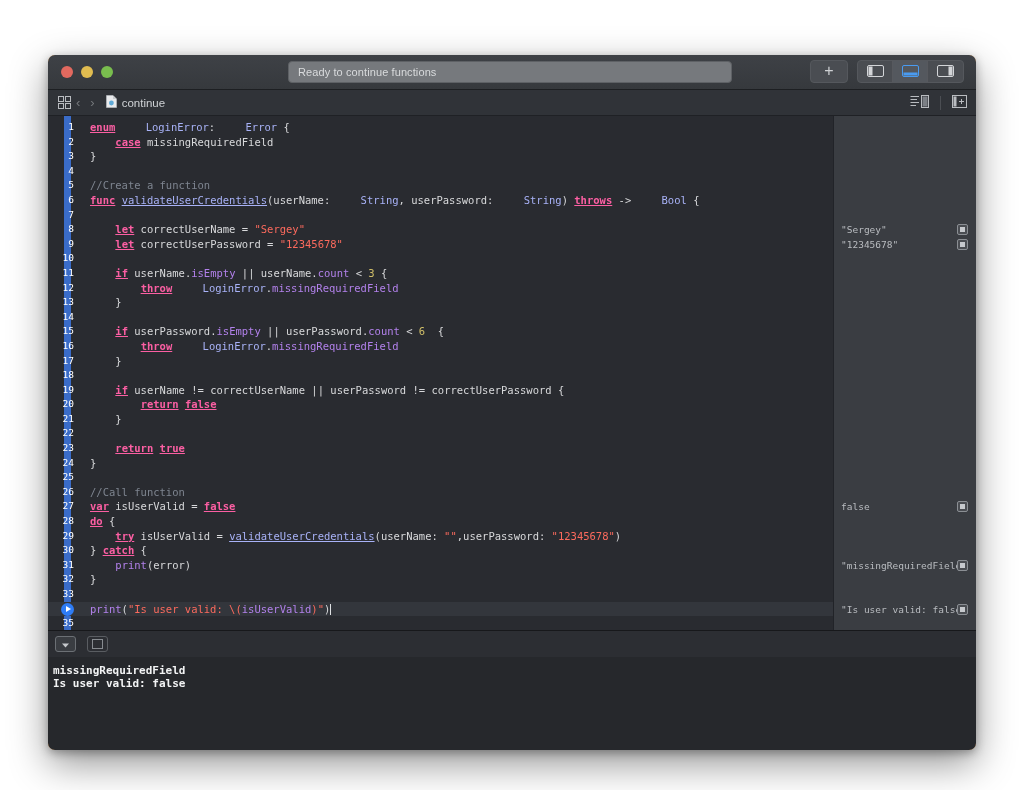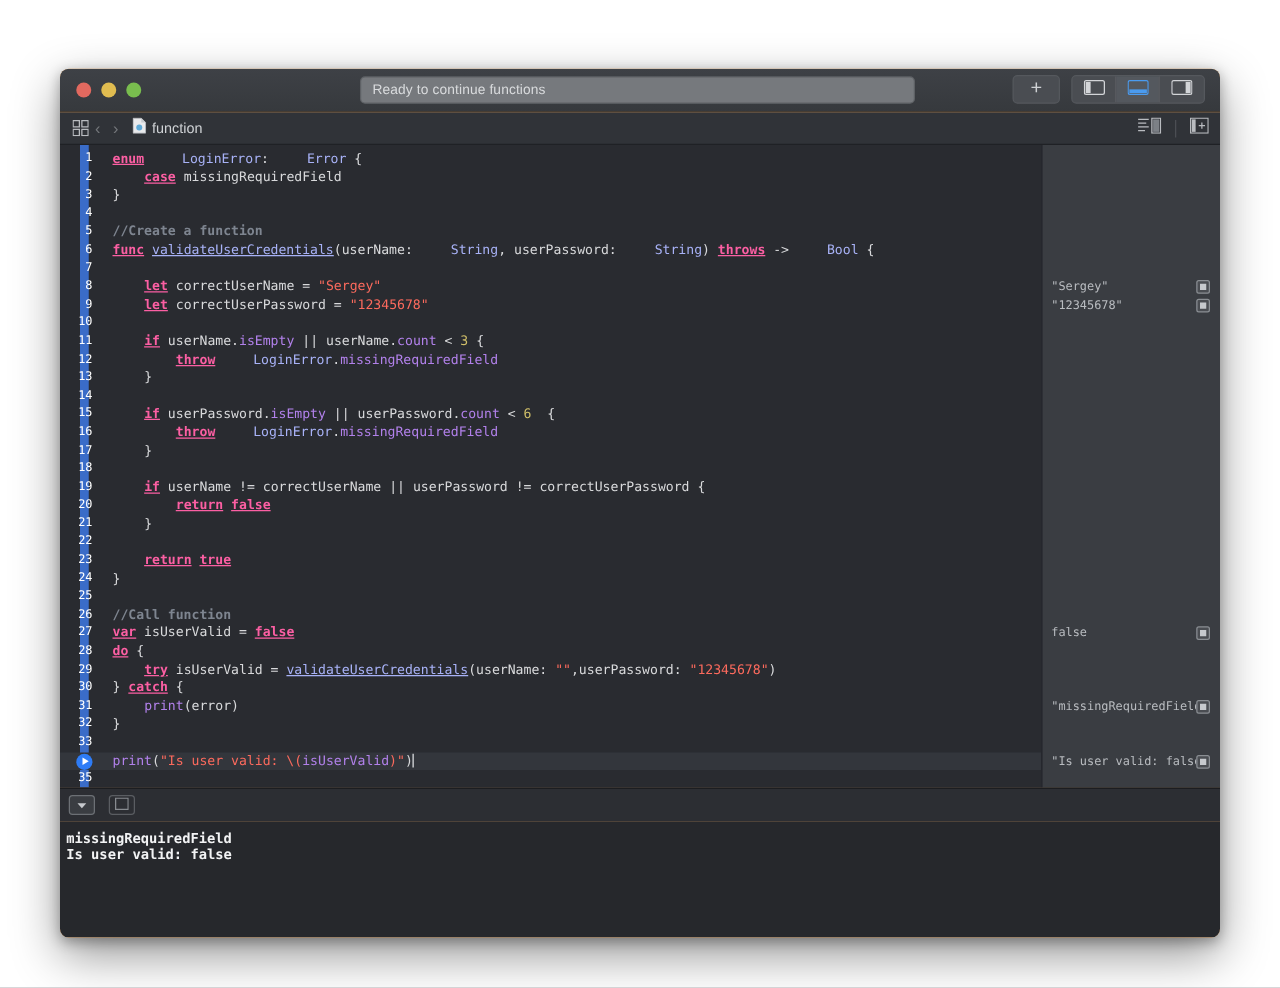--- a/index.html
+++ b/index.html
@@ -179,21 +179,21 @@
     display: inline-block;
     width: 1px; height: 11px;
     background: #dfe1e4;
     vertical-align: -2px;
   }
 
   
   .kw  { color: #fc5fa3; font-weight: bold; text-decoration: underline; }
   .typ { color: #a8b2f7; padding-left: 24px; }
   .str { color: #fc6a5d; }
-  .com { color: #7e8590; font-weight: bold; }
+  .com { color: #7e8590; }
   .num { color: #d0bf69; }
   .fn  { color: #a8b2f7; text-decoration: underline; }
   .prop{ color: #b281eb; }
   .id  { color: #d8d9db; }
   .op  { color: #d8d9db; }
 
   
   #results-pane {
     position: relative;
     width: 143px;
@@ -333,21 +333,21 @@
       <span class="chev">‹</span>
       <span class="chev">›</span>
       <span class="file-chip">
         <span>
           <svg width="11" height="13" viewBox="0 0 11 13">
             <path d="M0.5 0.5 H7 L10.5 4 V12.5 H0.5 Z" fill="#e9eaec" stroke="#b9bcc0" stroke-width="0.7"></path>
             <path d="M7 0.5 V4 H10.5" fill="#c8cbcf"></path>
             <circle cx="5.4" cy="8" r="2.4" fill="#5fa9d6"></circle>
           </svg>
         </span>
-        <span class="fname">function</span>
+        <span class="fname">continue</span>
       </span>
 
       <div class="tabbar-right">
         <span>
           <svg width="19" height="13" viewBox="0 0 19 13">
             <line x1="0.5" y1="1.5" x2="9" y2="1.5" stroke="#b9bcc0"></line>
             <line x1="0.5" y1="4.5" x2="7" y2="4.5" stroke="#b9bcc0"></line>
             <line x1="0.5" y1="7.5" x2="9" y2="7.5" stroke="#b9bcc0"></line>
             <line x1="0.5" y1="10.5" x2="6" y2="10.5" stroke="#b9bcc0"></line>
             <rect x="11.5" y="0.5" width="7" height="12" fill="none" stroke="#b9bcc0"></rect>

